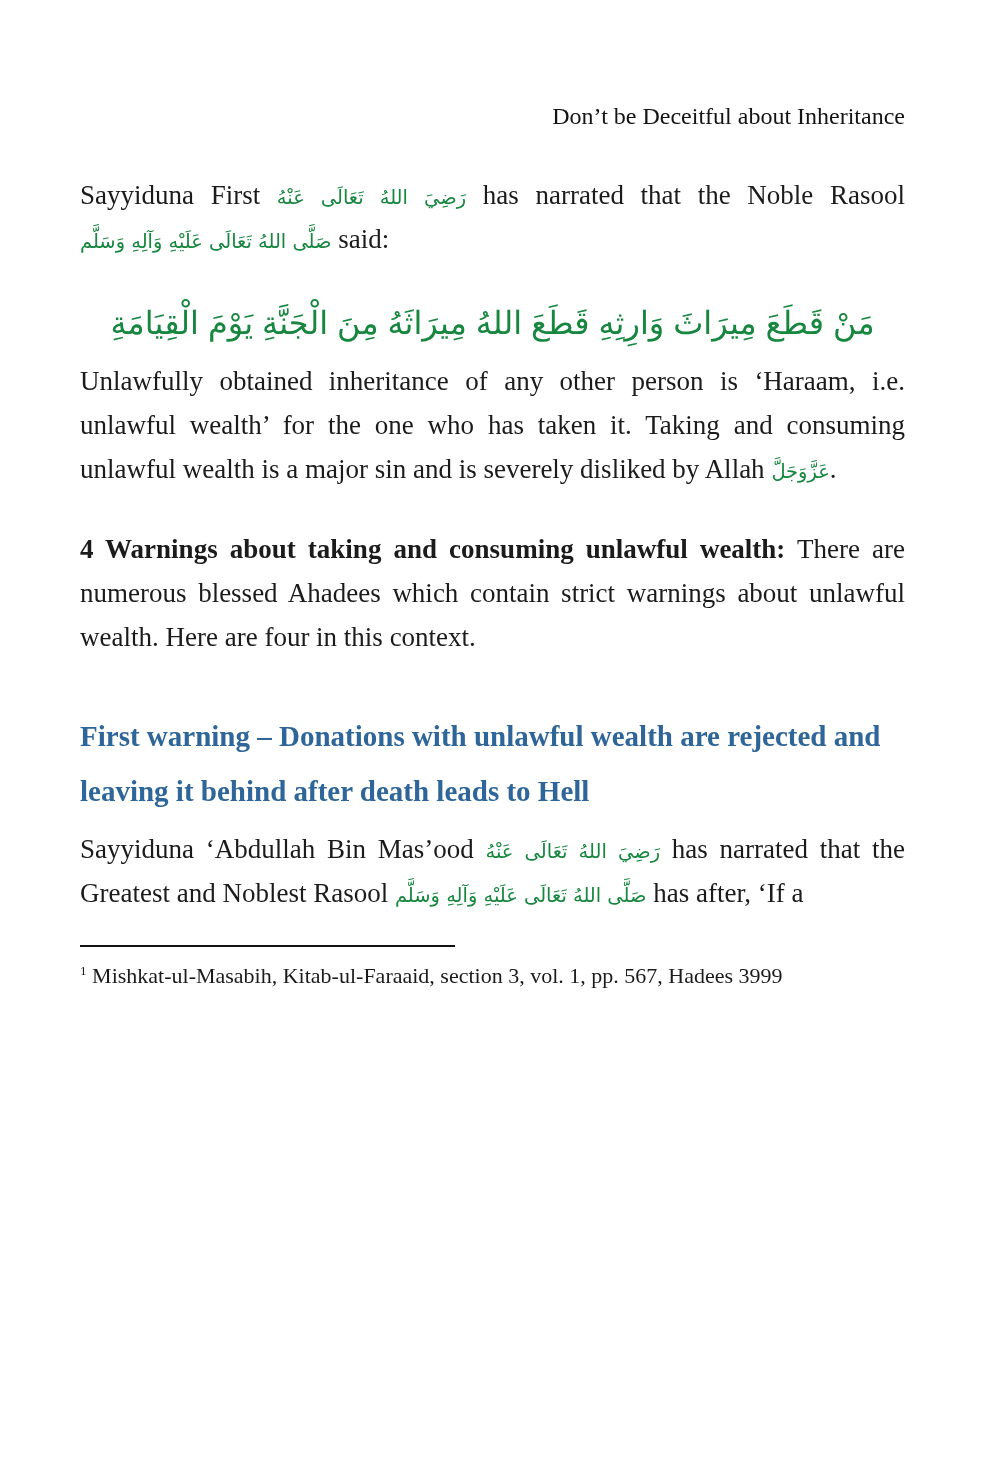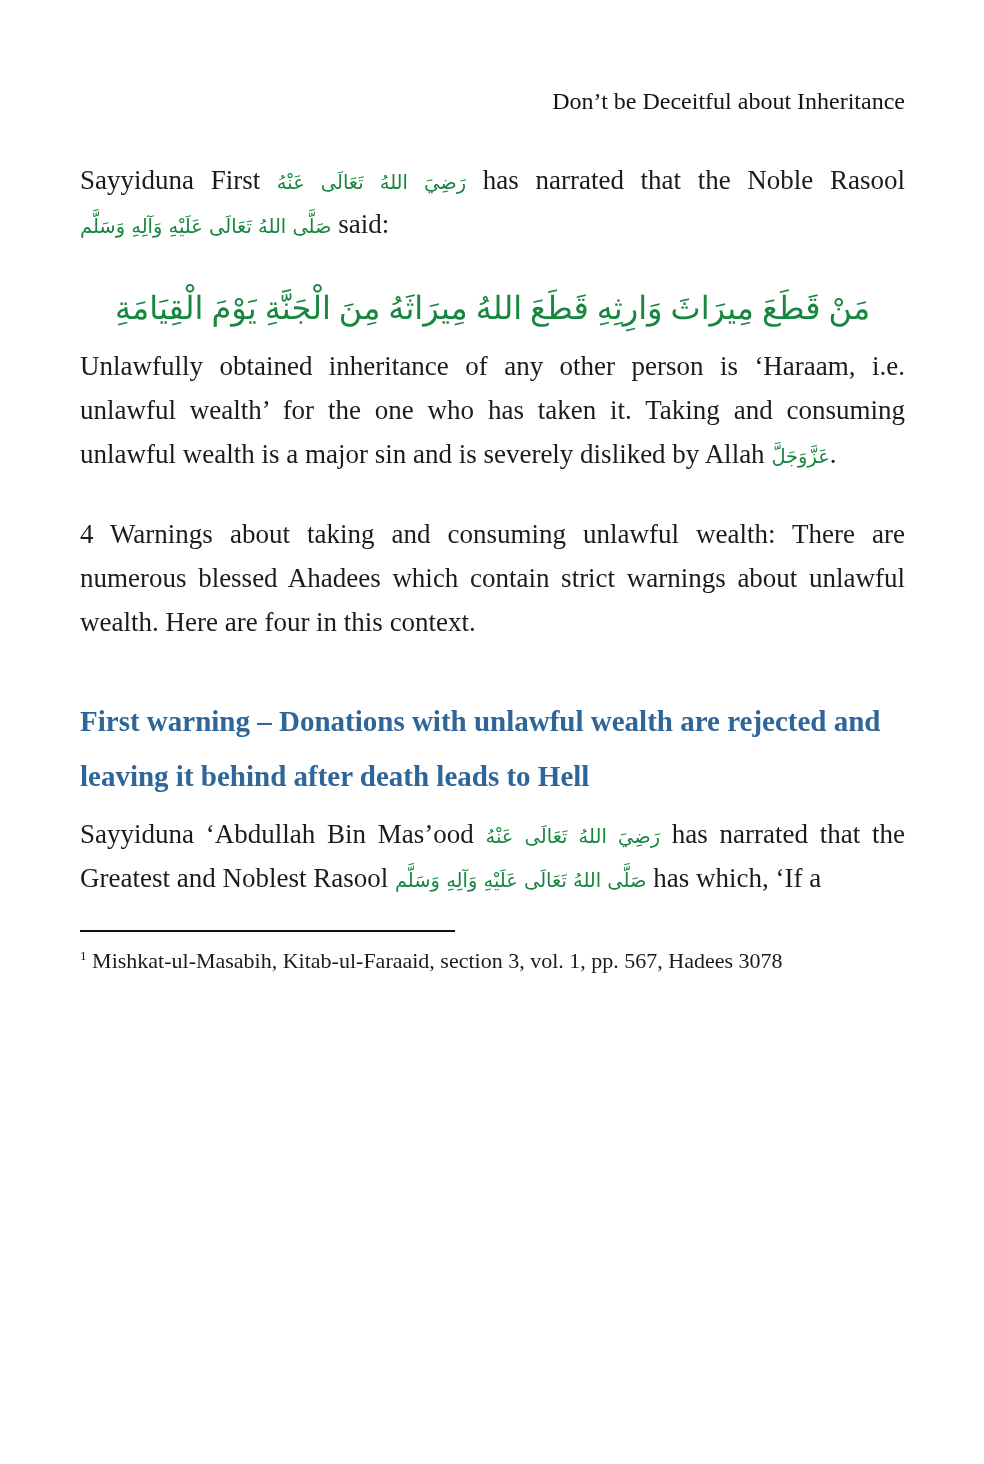--- a/index.html
+++ b/index.html
@@ -1,20 +1,20 @@
 <!DOCTYPE html>
 <html><head>
 <meta charset="utf-8">
 <style>
   html, body { margin: 0; padding: 0; background: #ffffff; }
   .page {
     position: relative;
     width: 984px;
     height: 1164px;
-    margin: 1px auto;
+    margin: 16px auto;
     background: #ffffff;
     box-sizing: border-box;
     padding: 86px 79px 16px 80px;
     overflow: hidden;
     font-family: "Liberation Serif", "DejaVu Serif", serif;
     color: #1b1b1b;
   }
   .running-header {
     text-align: right;
     font-size: 24px;
@@ -34,21 +34,21 @@
     color: #17863f;
     font-size: 0.72em;
     direction: rtl;
     unicode-bidi: isolate;
     white-space: nowrap;
   }
   .verse {
     margin-top: 34px;
     text-align: center;
     direction: rtl;
-    font-family: Liberation Serif, serif;
+    font-family: Liberation Sans, sans-serif;
     font-size: 32px;
     line-height: 1.75;
     color: #17863f;
   }
   .translation {
     margin-top: 26px;
     font-style: italic;
     font-size: 28px;
     line-height: 1.6;
     text-align: justify;
@@ -58,21 +58,21 @@
   .heading {
     margin: 0;
     margin-top: 50px;
     color: #2f6699;
     font-weight: bold;
     font-size: 29px;
     line-height: 1.9;
     text-align: left;
   }
   .after-heading { margin-top: 8px; }
-  .bold-lead { font-weight: normal; }
+  .bold-lead { font-weight: bold; }
   .spacer-para { margin-top: 36px; }
   sup.fnref { font-size: 0.6em; line-height: 0; }
   .footnote-rule {
     margin-top: 30px;
     width: 375px;
     height: 2px;
     background: #111111;
   }
   .footnote {
     margin: 0;
@@ -128,24 +128,24 @@
     <span>There are numerous blessed Ahadees which contain strict warnings about unlawful wealth. Here are four in this context.</span>
   </p>
 
   <h2 class="heading">First warning – Donations with unlawful wealth are rejected and leaving it behind after death leads to Hell</h2>
 
   <p class="para after-heading">
     <span>Sayyiduna ‘Abdullah Bin Mas’ood</span>
     <span class="ar">رَضِيَ اللهُ تَعَالَى عَنْهُ</span>
     <span>has narrated that the Greatest and Noblest Rasool</span>
     <span class="ar">صَلَّى اللهُ تَعَالَى عَلَيْهِ وَآلِهِ وَسَلَّم</span>
-    <span>has which, ‘If a</span>
+    <span>has after, ‘If a</span>
   </p>
 
   <div class="footnote-rule"></div>
 
-  <p class="footnote"><sup class="fnref">1</sup> <span>Mishkat-ul-Masabih, Kitab-ul-Faraaid, section 3, vol. 1, pp. 567, Hadees 3078</span></p>
+  <p class="footnote"><sup class="fnref">1</sup> <span>Mishkat-ul-Masabih, Kitab-ul-Faraaid, section 3, vol. 1, pp. 567, Hadees 3999</span></p>
 
   <div class="page-number">19</div>
 
   <div class="site-footer">www.dawateislami.net</div>
 
 </div>
 
 </body></html>

